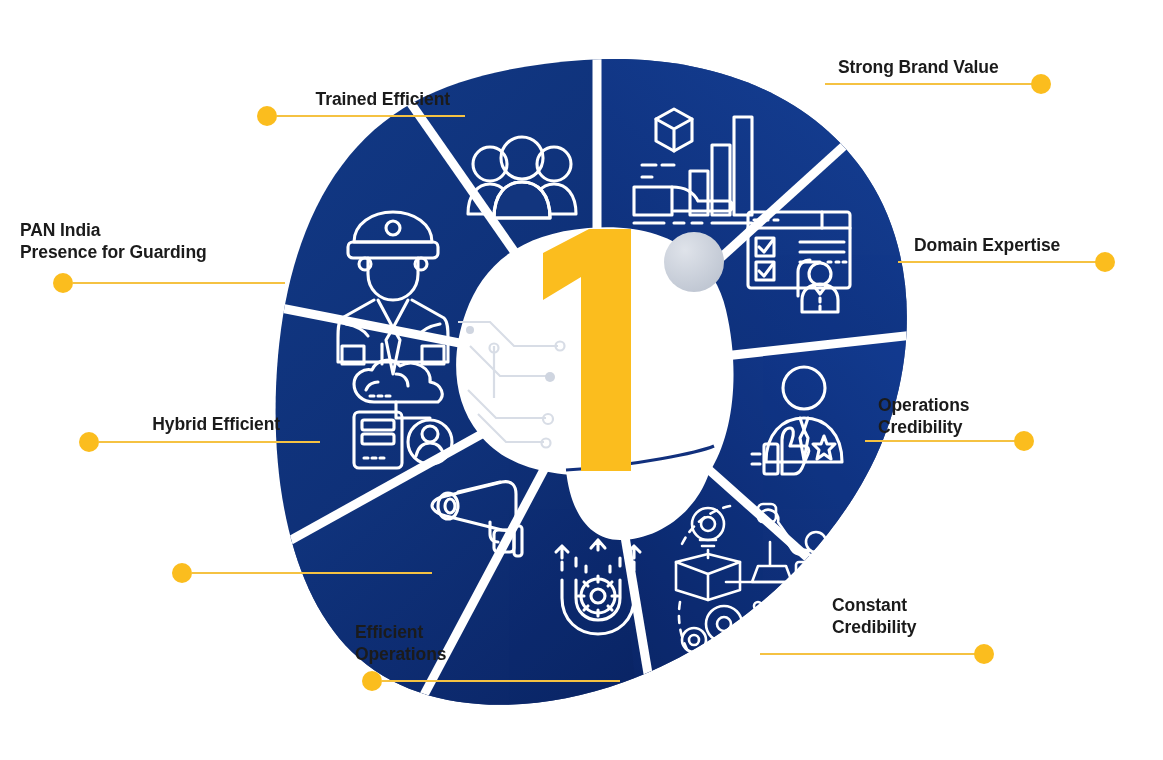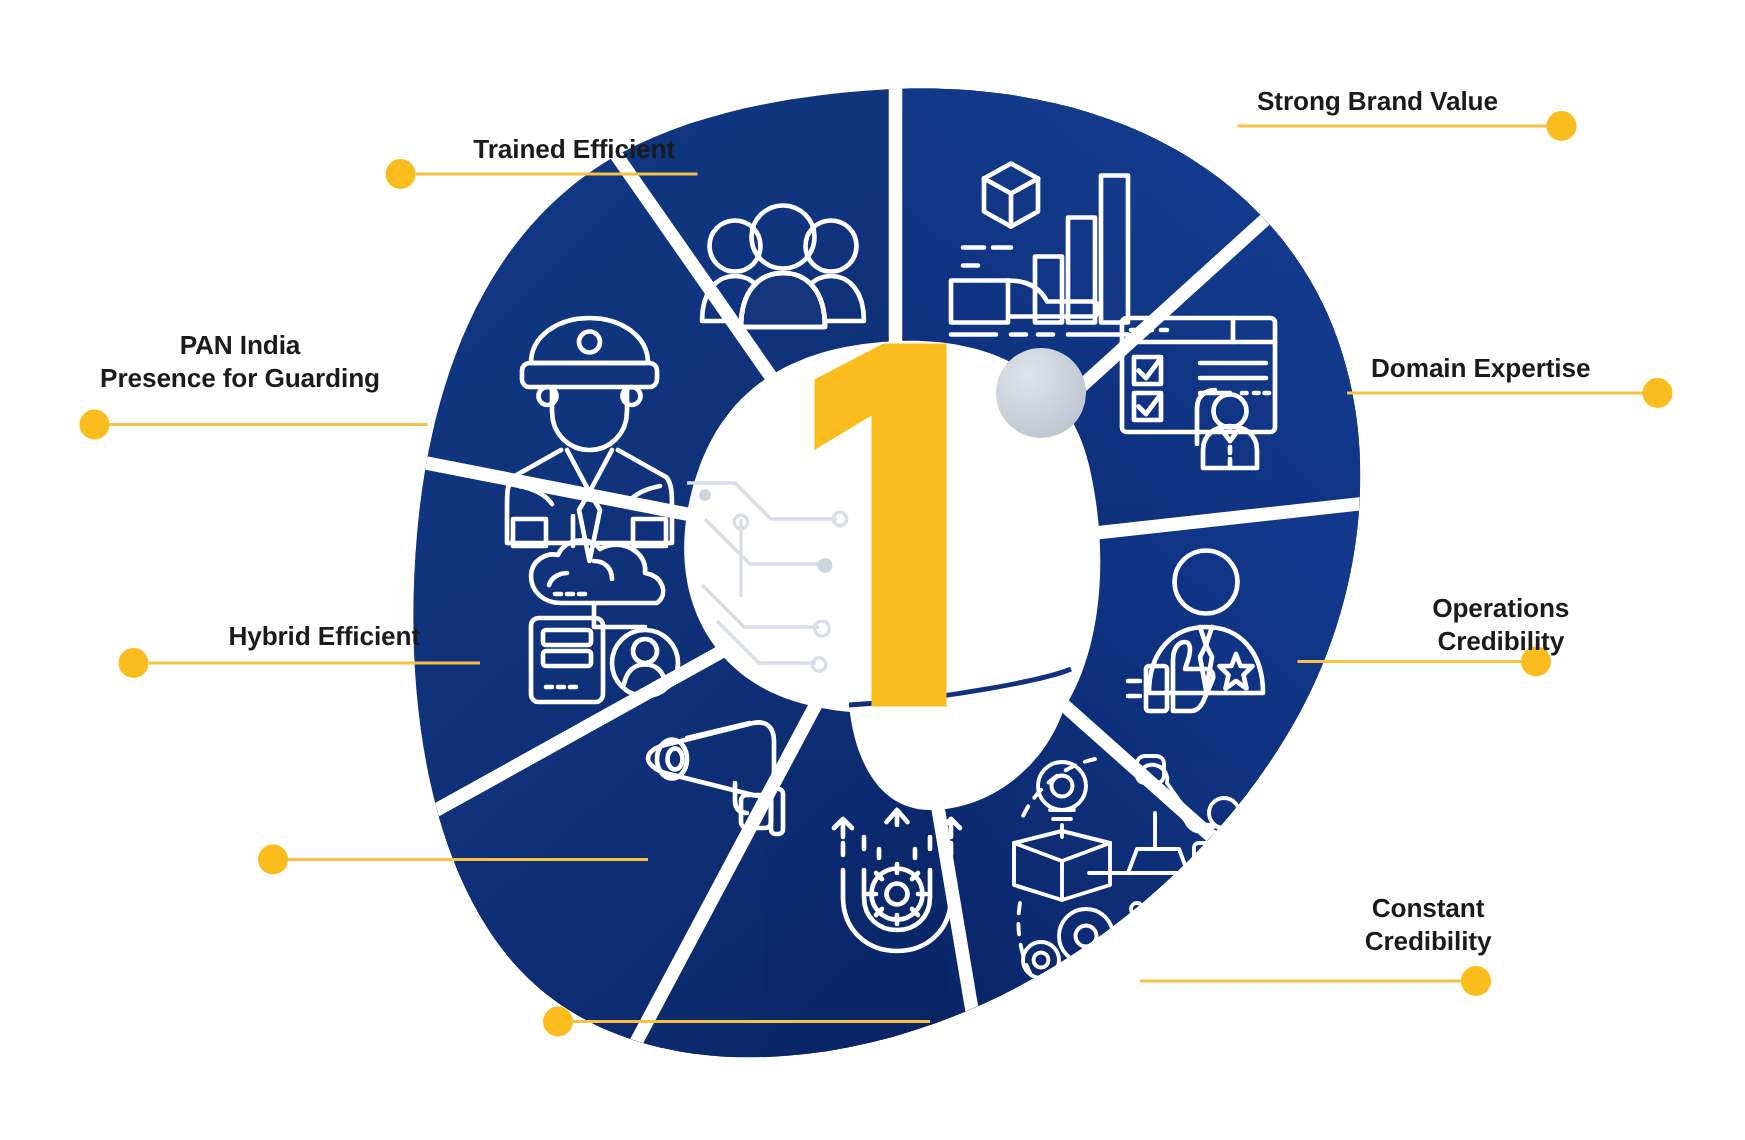--- a/index.html
+++ b/index.html
@@ -4,21 +4,21 @@
 <style>
   html,body{margin:0;padding:0;background:#ffffff;}
   body{width:1163px;height:760px;overflow:hidden;
        font-family:"Liberation Sans", sans-serif;}
   #stage{position:relative;width:1163px;height:760px;background:#fff;}
   svg.canvas{position:absolute;left:0;top:0;width:1163px;height:760px;}
   .lbl{position:absolute;font-weight:bold;color:#1b1b1b;font-size:17.5px;
        line-height:1.28;letter-spacing:-0.1px;white-space:nowrap;}
   .lbl.r{text-align:right;}
   .lbl.l{text-align:left;}
-  .lbl.c{text-align:center;}
+  .lbl.c{}
 </style>
 </head>
 <body>
 
 <div id="stage">
 
   <svg class="canvas" viewBox="0 0 1163 760">
     <defs>
       <linearGradient id="gNavyA" x1="0" y1="0" x2="1" y2="1">
         <stop offset="0%" stop-color="#123a87"></stop>
@@ -280,17 +280,19 @@
 Presence for Guarding</div>
 
   <div class="lbl l" style="left:914px;top:234px;width:330px;">Domain Expertise</div>
 
   <div class="lbl r" style="left:40px;top:413px;width:240px;">Hybrid Efficient</div>
 
   <div class="lbl c" style="left:878px;top:394px;width:245px;white-space:pre-line;">Operations
 Credibility</div>
 
 
+  <div class="lbl c" style="left:355px;top:621px;width:235px;white-space:pre-line;">Efficient
+Operations</div>
 
   <div class="lbl c" style="left:832px;top:594px;width:240px;white-space:pre-line;">Constant
 Credibility</div>
 
 </div>
 
 </body></html>

